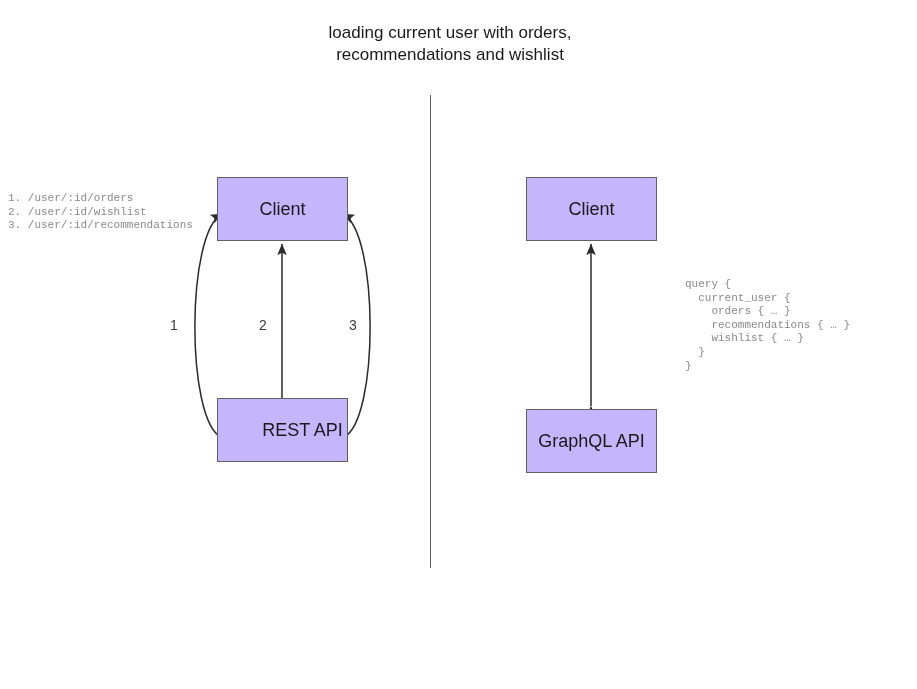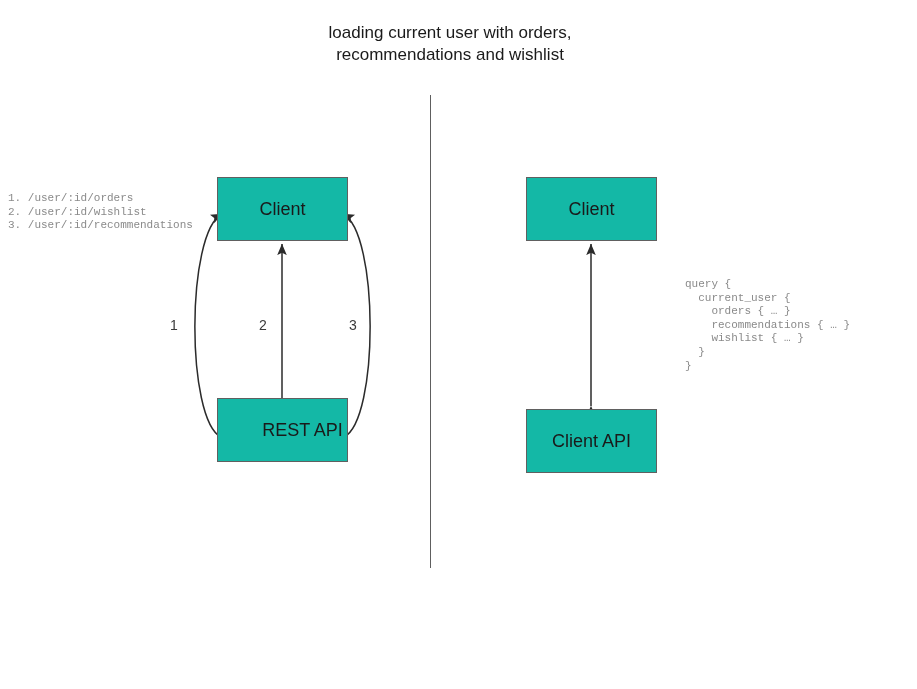--- a/index.html
+++ b/index.html
@@ -46,21 +46,21 @@
     height: 473px;
     background: #5e5e5e;
   }
 
   
   .node {
     position: absolute;
     width: 131px;
     height: 64px;
     box-sizing: border-box;
-    background: #14b8a6;
+    background: #c4b5fd;
     border: 1.4px solid #606060;
     display: flex;
     align-items: center;
     justify-content: center;
     font-size: 18px;
     color: #1a1a1a;
     z-index: 3;
   }
   .node-client-rest  { left: 217px; top: 177px; }
   .node-rest-api     { left: 217px; top: 398px; padding-left: 40px; }
@@ -143,21 +143,21 @@
   <div class="edge-label edge-label-1">1</div>
   <div class="edge-label edge-label-2">2</div>
   <div class="edge-label edge-label-3">3</div>
 
   <div class="code-block rest-endpoints">1. /user/:id/orders
 2. /user/:id/wishlist
 3. /user/:id/recommendations</div>
 
   <div class="node node-client-gql">Client</div>
 
-  <div class="node node-graphql-api">Client API</div>
+  <div class="node node-graphql-api">GraphQL API</div>
 
   <div class="code-block gql-query">query {
   current_user {
     orders { … }
     recommendations { … }
     wishlist { … }
   }
 }</div>
 
 </div>

